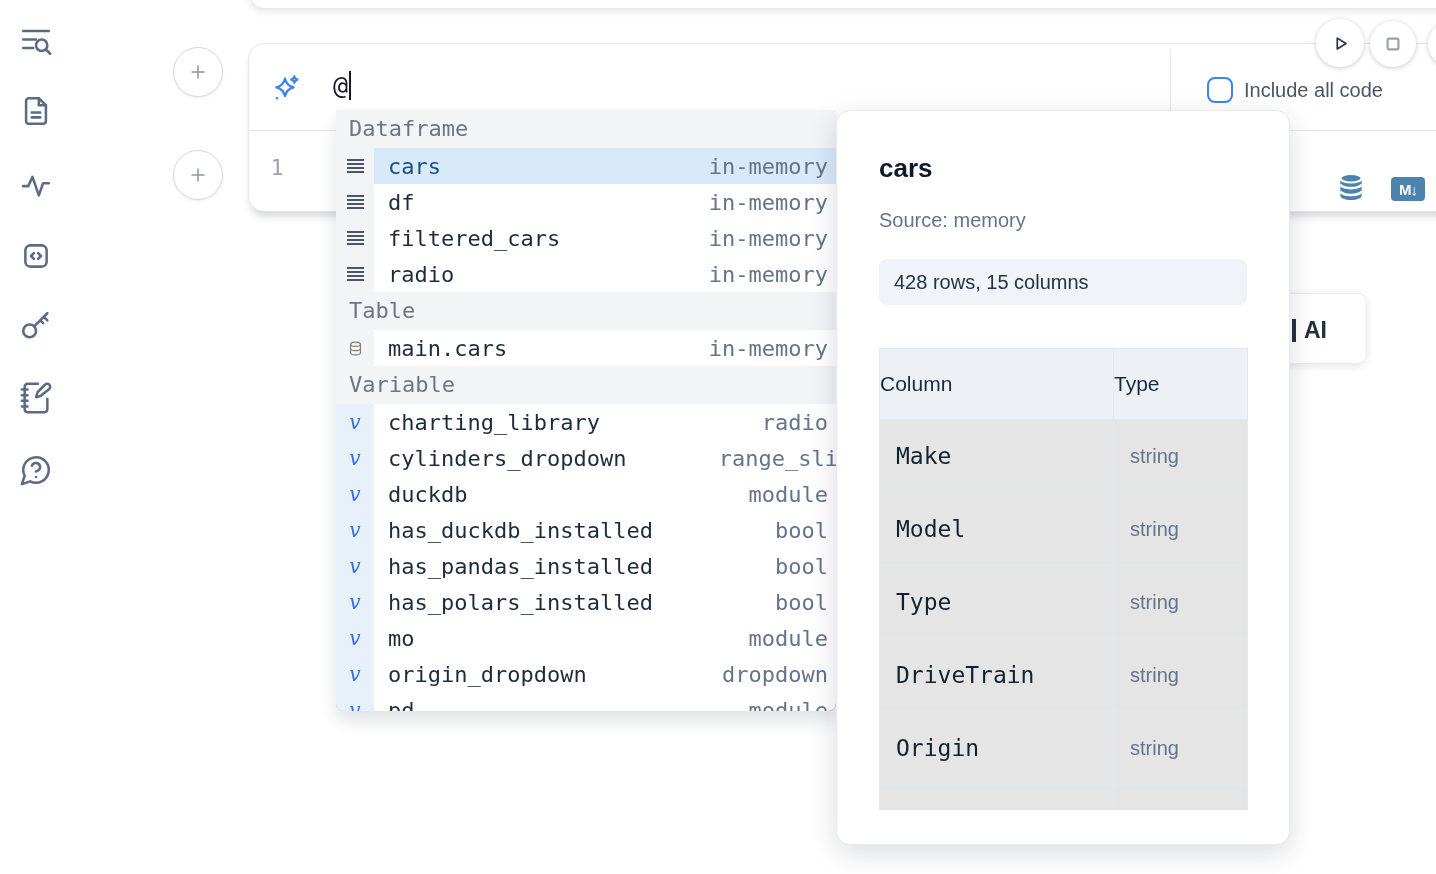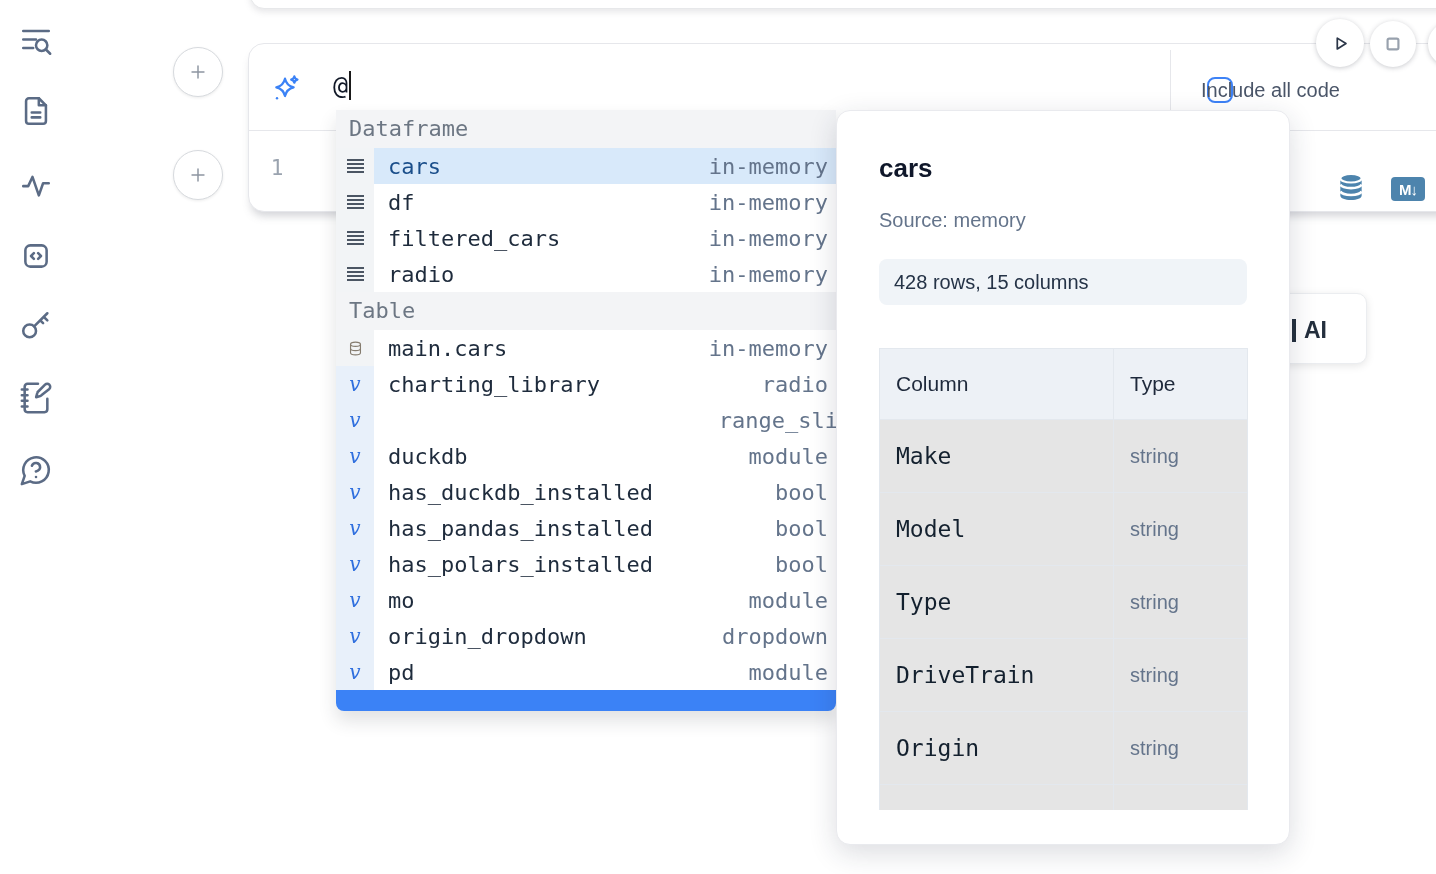--- a/index.html
+++ b/index.html
@@ -24,35 +24,35 @@
   .cell { position:absolute; left:248px; top:43px; width:1210px; height:169px; background:#fff;
           border:1px solid #e6e7eb; border-radius:16px; box-shadow:0 7px 9px -3px rgba(110,114,125,.30); z-index:2; }
   .ai-row { position:absolute; left:0; top:0; width:100%; height:87px; border-bottom:1px solid #e6e7eb; }
   .sparkle { position:absolute; left:20px; top:30px; width:32px; height:32px; }
   .sparkle svg { width:32px; height:32px; stroke:#3b82f6; fill:none; stroke-width:1.7; stroke-linejoin:round; }
   .ai-text { position:absolute; left:84px; top:27px; font-family:"DejaVu Sans Mono", monospace; font-size:25px; color:#111827; }
   .caret { display:inline-block; width:2px; height:29px; background:#1a1a1a; vertical-align:-6px; margin-left:1px; animation:blink 1.1s steps(1) infinite; }
   @keyframes blink { 50% { opacity:0; } }
   .ai-divider { position:absolute; left:921px; top:6px; height:76px; width:1px; background:#e6e7eb; }
   .checkbox { position:absolute; left:958px; top:33px; width:26px; height:26px; border:2px solid #3d82f6; border-radius:8px; background:#fff; cursor:pointer; }
-  .checkbox-label { position:absolute; left:952px; top:33px; line-height:26px; font-size:20px; color:#4a5568; }
+  .checkbox-label { position:absolute; left:995px; top:33px; line-height:26px; font-size:20px; color:#4a5568; }
   .line-number { position:absolute; left:16px; top:112px; width:24px; text-align:center; font-family:"DejaVu Sans Mono", monospace; font-size:21px; color:#9aa3af; }
   .cell-action-db { position:absolute; left:1086px; top:127px; width:32px; height:32px; cursor:pointer; }
   .md-badge { position:absolute; left:1142px; top:133px; width:34px; height:24px; background:#4d84ad; color:#fff; border-radius:4px;
               font-size:15px; font-weight:bold; display:flex; align-items:center; justify-content:center; letter-spacing:-1px; cursor:pointer; }
 
   
   .circle-btn { position:absolute; border-radius:50%; background:#fff; box-shadow:0 1px 5px rgba(60,66,80,.28); display:flex; align-items:center; justify-content:center; cursor:pointer; z-index:3; }
   .run-btn  { left:1316px; top:19px; width:48px; height:48px; }
   .stop-btn { left:1370px; top:21px; width:46px; height:46px; }
   .edge-btn { left:1428px; top:22px; width:44px; height:44px; }
   .circle-btn svg { width:26px; height:26px; }
 
   
-  .dropdown { position:absolute; left:336px; top:110px; width:500px; height:601px; background:#3b82f6; z-index:5;
+  .dropdown { position:absolute; left:336px; top:110px; width:500px; height:601px; background:#4c1d95; z-index:5;
               box-shadow:0 10px 18px rgba(40,48,60,.14); border-radius:0 0 8px 8px; overflow:hidden;
               font-family:"DejaVu Sans Mono", monospace; font-size:22px; }
   .ac-header { height:38px; line-height:38px; background:#f3f4f6; color:#6c7683; padding-left:13px; }
   .ac-row { height:36px; display:flex; align-items:center; background:#fff; cursor:pointer; }
   .ac-icon { width:38px; height:36px; flex:0 0 38px; display:flex; align-items:center; justify-content:center; background:#f2f4f6; }
   .ac-icon.var { background:#e8f0fa; font-family:"DejaVu Serif", serif; font-style:italic; font-size:20px; color:#2f6fde; }
   .ac-main { flex:1; display:flex; align-items:center; height:36px; padding-left:14px; color:#1e2b3c; position:relative; }
   .ac-row.selected .ac-main { background:#d8e9fa; color:#1a4e8a; }
   .ac-type { margin-left:auto; padding-right:8px; color:#64748b; }
   .ac-type.clipped { padding-right:0; margin-right:-2px; }
@@ -68,21 +68,21 @@
   
   .popup { position:absolute; left:836px; top:110px; width:454px; height:735px; background:#fff; border:1px solid #e9eaee;
            border-radius:14px; box-shadow:0 8px 28px rgba(30,40,60,.16); z-index:7; }
   .popup-title { position:absolute; left:42px; top:42px; font-size:26px; font-weight:bold; color:#0f172a; }
   .popup-source { position:absolute; left:42px; top:98px; font-size:20px; color:#64748b; }
   .popup-pill { position:absolute; left:42px; top:148px; width:368px; height:46px; background:#f0f4f8; border-radius:8px;
                 font-size:20px; color:#253347; display:flex; align-items:center; padding-left:15px; }
   .popup-tablewrap { position:absolute; left:42px; top:237px; width:369px; height:462px; overflow:hidden; }
   table.schema { border-collapse:collapse; width:368px; table-layout:fixed; }
   table.schema th, table.schema td { border:1px solid #e3e8ee; text-align:left; }
-  table.schema th { background:#edf1f6; height:71px; font-size:21px; font-weight:normal; color:#1e293b; padding-left:16px; }
+  table.schema th { background:#edf1f6; height:71px; font-size:21px; font-weight:normal; color:#1e293b; }
   table.schema td { height:73px; background:#e5e5e5; padding-left:16px; }
   td.col-name { font-family:"DejaVu Sans Mono", monospace; font-size:23px; color:#13202e; }
   td.col-type { font-size:20px; color:#64748b; }
   tr.partial-row td { height:74px; }
 </style>
 </head>
 <body>
 
 <div class="sidebar">
   <div class="side-icon" style="top:23px">
@@ -228,30 +228,32 @@
           <ellipse cx="12" cy="6" rx="7" ry="3"></ellipse>
           <path d="M5 6v12c0 1.7 3.1 3 7 3s7-1.3 7-3V6"></path>
           <path d="M5 12c0 1.7 3.1 3 7 3s7-1.3 7-3"></path>
         </svg>
       </span>
       <span class="ac-main">
         <span>main.cars</span>
         <span class="ac-type">in-memory</span>
       </span>
     </div>
+    <div class="ac-header">Variable</div>
     <div class="ac-row">
       <span class="ac-icon var">v</span>
       <span class="ac-main">
         <span>charting_library</span>
         <span class="ac-type">radio</span>
       </span>
     </div>
     <div class="ac-row">
       <span class="ac-icon var">v</span>
       <span class="ac-main">
+        <span>cylinders_dropdown</span>
         <span class="ac-type clipped">range_sli</span>
       </span>
     </div>
     <div class="ac-row">
       <span class="ac-icon var">v</span>
       <span class="ac-main">
         <span>duckdb</span>
         <span class="ac-type">module</span>
       </span>
     </div>

